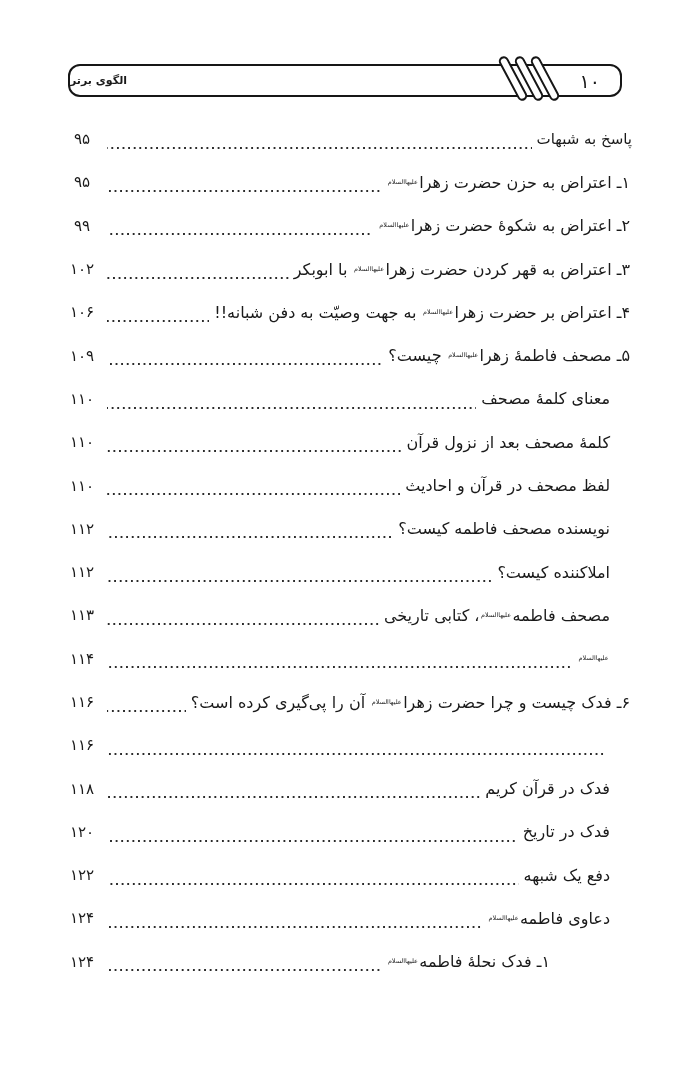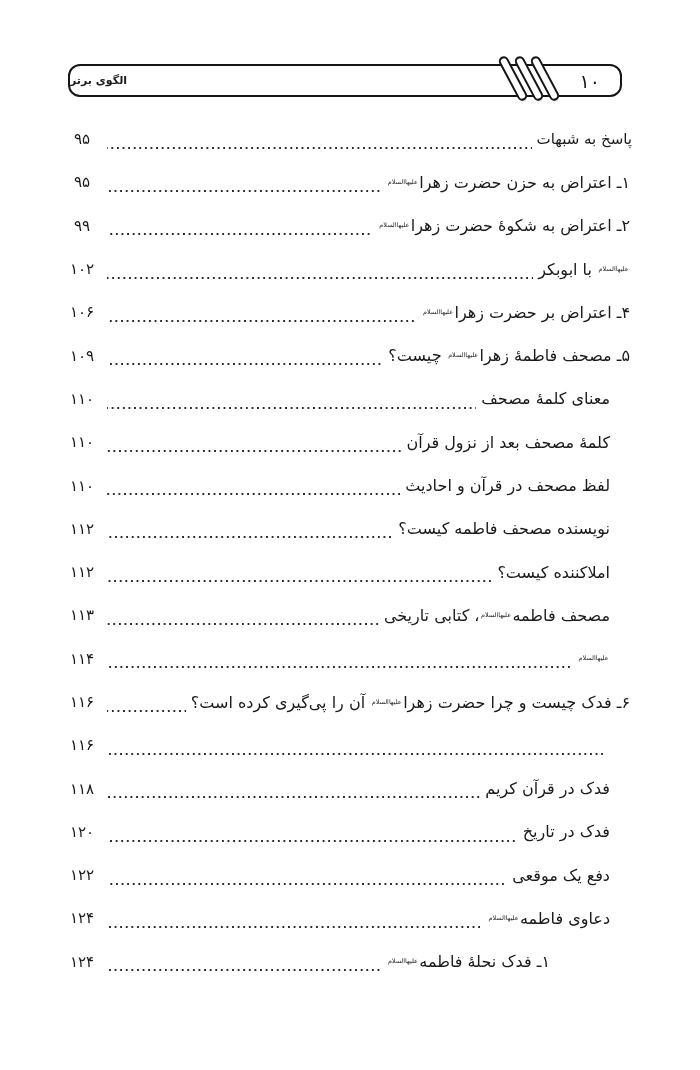--- a/index.html
+++ b/index.html
@@ -84,80 +84,80 @@
   </div>
     <div class="row lvl1">
     <span class="title"><span class="pre">۲ـ اعتراض به شکوۀ حضرت زهرا</span><span class="seal">
           <em class="st">علیها</em>
           <em class="sb">السلام</em>
         </span><span class="post"></span></span>
     <span class="leader"></span>
     <span class="pg">۹۹</span>
   </div>
     <div class="row lvl1">
+    <span class="title"><span class="pre">۳ـ اعتراض به قهر کردن حضرت زهرا</span><span class="seal">
+          <em class="st">علیها</em>
+          <em class="sb">السلام</em>
+        </span><span class="post"> با ابوبکر</span></span>
+    <span class="leader"></span>
+    <span class="pg">۱۰۲</span>
+  </div>
+    <div class="row lvl1">
+    <span class="title"><span class="pre">۴ـ اعتراض بر حضرت زهرا</span><span class="seal">
+          <em class="st">علیها</em>
+          <em class="sb">السلام</em>
+        </span><span class="post"> به جهت وصیّت به دفن شبانه!!</span></span>
+    <span class="leader"></span>
+    <span class="pg">۱۰۶</span>
+  </div>
+    <div class="row lvl1">
+    <span class="title"><span class="pre">۵ـ مصحف فاطمۀ زهرا</span><span class="seal">
+          <em class="st">علیها</em>
+          <em class="sb">السلام</em>
+        </span><span class="post"> چیست؟</span></span>
+    <span class="leader"></span>
+    <span class="pg">۱۰۹</span>
+  </div>
+    <div class="row lvl2">
+    <span class="title"><span class="pre">معنای کلمۀ مصحف</span><span class="post"></span></span>
+    <span class="leader"></span>
+    <span class="pg">۱۱۰</span>
+  </div>
+    <div class="row lvl2">
+    <span class="title"><span class="pre">کلمۀ مصحف بعد از نزول قرآن</span><span class="post"></span></span>
+    <span class="leader"></span>
+    <span class="pg">۱۱۰</span>
+  </div>
+    <div class="row lvl2">
+    <span class="title"><span class="pre">لفظ مصحف در قرآن و احادیث</span><span class="post"></span></span>
+    <span class="leader"></span>
+    <span class="pg">۱۱۰</span>
+  </div>
+    <div class="row lvl2">
+    <span class="title"><span class="pre">نویسنده مصحف فاطمه کیست؟</span><span class="post"></span></span>
+    <span class="leader"></span>
+    <span class="pg">۱۱۲</span>
+  </div>
+    <div class="row lvl2">
+    <span class="title"><span class="pre">املاکننده کیست؟</span><span class="post"></span></span>
+    <span class="leader"></span>
+    <span class="pg">۱۱۲</span>
+  </div>
+    <div class="row lvl2">
+    <span class="title"><span class="pre">مصحف فاطمه</span><span class="seal">
+          <em class="st">علیها</em>
+          <em class="sb">السلام</em>
+        </span><span class="post">، کتابی تاریخی</span></span>
+    <span class="leader"></span>
+    <span class="pg">۱۱۳</span>
+  </div>
+    <div class="row lvl2">
     <span class="title"><span class="seal">
           <em class="st">علیها</em>
           <em class="sb">السلام</em>
-        </span><span class="post"> با ابوبکر</span></span>
-    <span class="leader"></span>
-    <span class="pg">۱۰۲</span>
-  </div>
-    <div class="row lvl1">
-    <span class="title"><span class="pre">۴ـ اعتراض بر حضرت زهرا</span><span class="seal">
-          <em class="st">علیها</em>
-          <em class="sb">السلام</em>
-        </span></span>
-    <span class="leader"></span>
-    <span class="pg">۱۰۶</span>
-  </div>
-    <div class="row lvl1">
-    <span class="title"><span class="pre">۵ـ مصحف فاطمۀ زهرا</span><span class="seal">
-          <em class="st">علیها</em>
-          <em class="sb">السلام</em>
-        </span><span class="post"> چیست؟</span></span>
-    <span class="leader"></span>
-    <span class="pg">۱۰۹</span>
-  </div>
-    <div class="row lvl2">
-    <span class="title"><span class="pre">معنای کلمۀ مصحف</span><span class="post"></span></span>
-    <span class="leader"></span>
-    <span class="pg">۱۱۰</span>
-  </div>
-    <div class="row lvl2">
-    <span class="title"><span class="pre">کلمۀ مصحف بعد از نزول قرآن</span><span class="post"></span></span>
-    <span class="leader"></span>
-    <span class="pg">۱۱۰</span>
-  </div>
-    <div class="row lvl2">
-    <span class="title"><span class="pre">لفظ مصحف در قرآن و احادیث</span><span class="post"></span></span>
-    <span class="leader"></span>
-    <span class="pg">۱۱۰</span>
-  </div>
-    <div class="row lvl2">
-    <span class="title"><span class="pre">نویسنده مصحف فاطمه کیست؟</span><span class="post"></span></span>
-    <span class="leader"></span>
-    <span class="pg">۱۱۲</span>
-  </div>
-    <div class="row lvl2">
-    <span class="title"><span class="pre">املاکننده کیست؟</span><span class="post"></span></span>
-    <span class="leader"></span>
-    <span class="pg">۱۱۲</span>
-  </div>
-    <div class="row lvl2">
-    <span class="title"><span class="pre">مصحف فاطمه</span><span class="seal">
-          <em class="st">علیها</em>
-          <em class="sb">السلام</em>
-        </span><span class="post">، کتابی تاریخی</span></span>
-    <span class="leader"></span>
-    <span class="pg">۱۱۳</span>
-  </div>
-    <div class="row lvl2">
-    <span class="title"><span class="seal">
-          <em class="st">علیها</em>
-          <em class="sb">السلام</em>
         </span><span class="post"></span></span>
     <span class="leader"></span>
     <span class="pg">۱۱۴</span>
   </div>
     <div class="row lvl1">
     <span class="title"><span class="pre">۶ـ فدک چیست و چرا حضرت زهرا</span><span class="seal">
           <em class="st">علیها</em>
           <em class="sb">السلام</em>
         </span><span class="post"> آن را پی‌گیری کرده است؟</span></span>
     <span class="leader"></span>
@@ -171,21 +171,21 @@
     <span class="title"><span class="pre">فدک در قرآن کریم</span><span class="post"></span></span>
     <span class="leader"></span>
     <span class="pg">۱۱۸</span>
   </div>
     <div class="row lvl2">
     <span class="title"><span class="pre">فدک در تاریخ</span><span class="post"></span></span>
     <span class="leader"></span>
     <span class="pg">۱۲۰</span>
   </div>
     <div class="row lvl2">
-    <span class="title"><span class="pre">دفع یک موقعی</span><span class="post"></span></span>
+    <span class="title"><span class="pre">دفع یک شبهه</span><span class="post"></span></span>
     <span class="leader"></span>
     <span class="pg">۱۲۲</span>
   </div>
     <div class="row lvl2">
     <span class="title"><span class="pre">دعاوی فاطمه</span><span class="seal">
           <em class="st">علیها</em>
           <em class="sb">السلام</em>
         </span><span class="post"></span></span>
     <span class="leader"></span>
     <span class="pg">۱۲۴</span>

